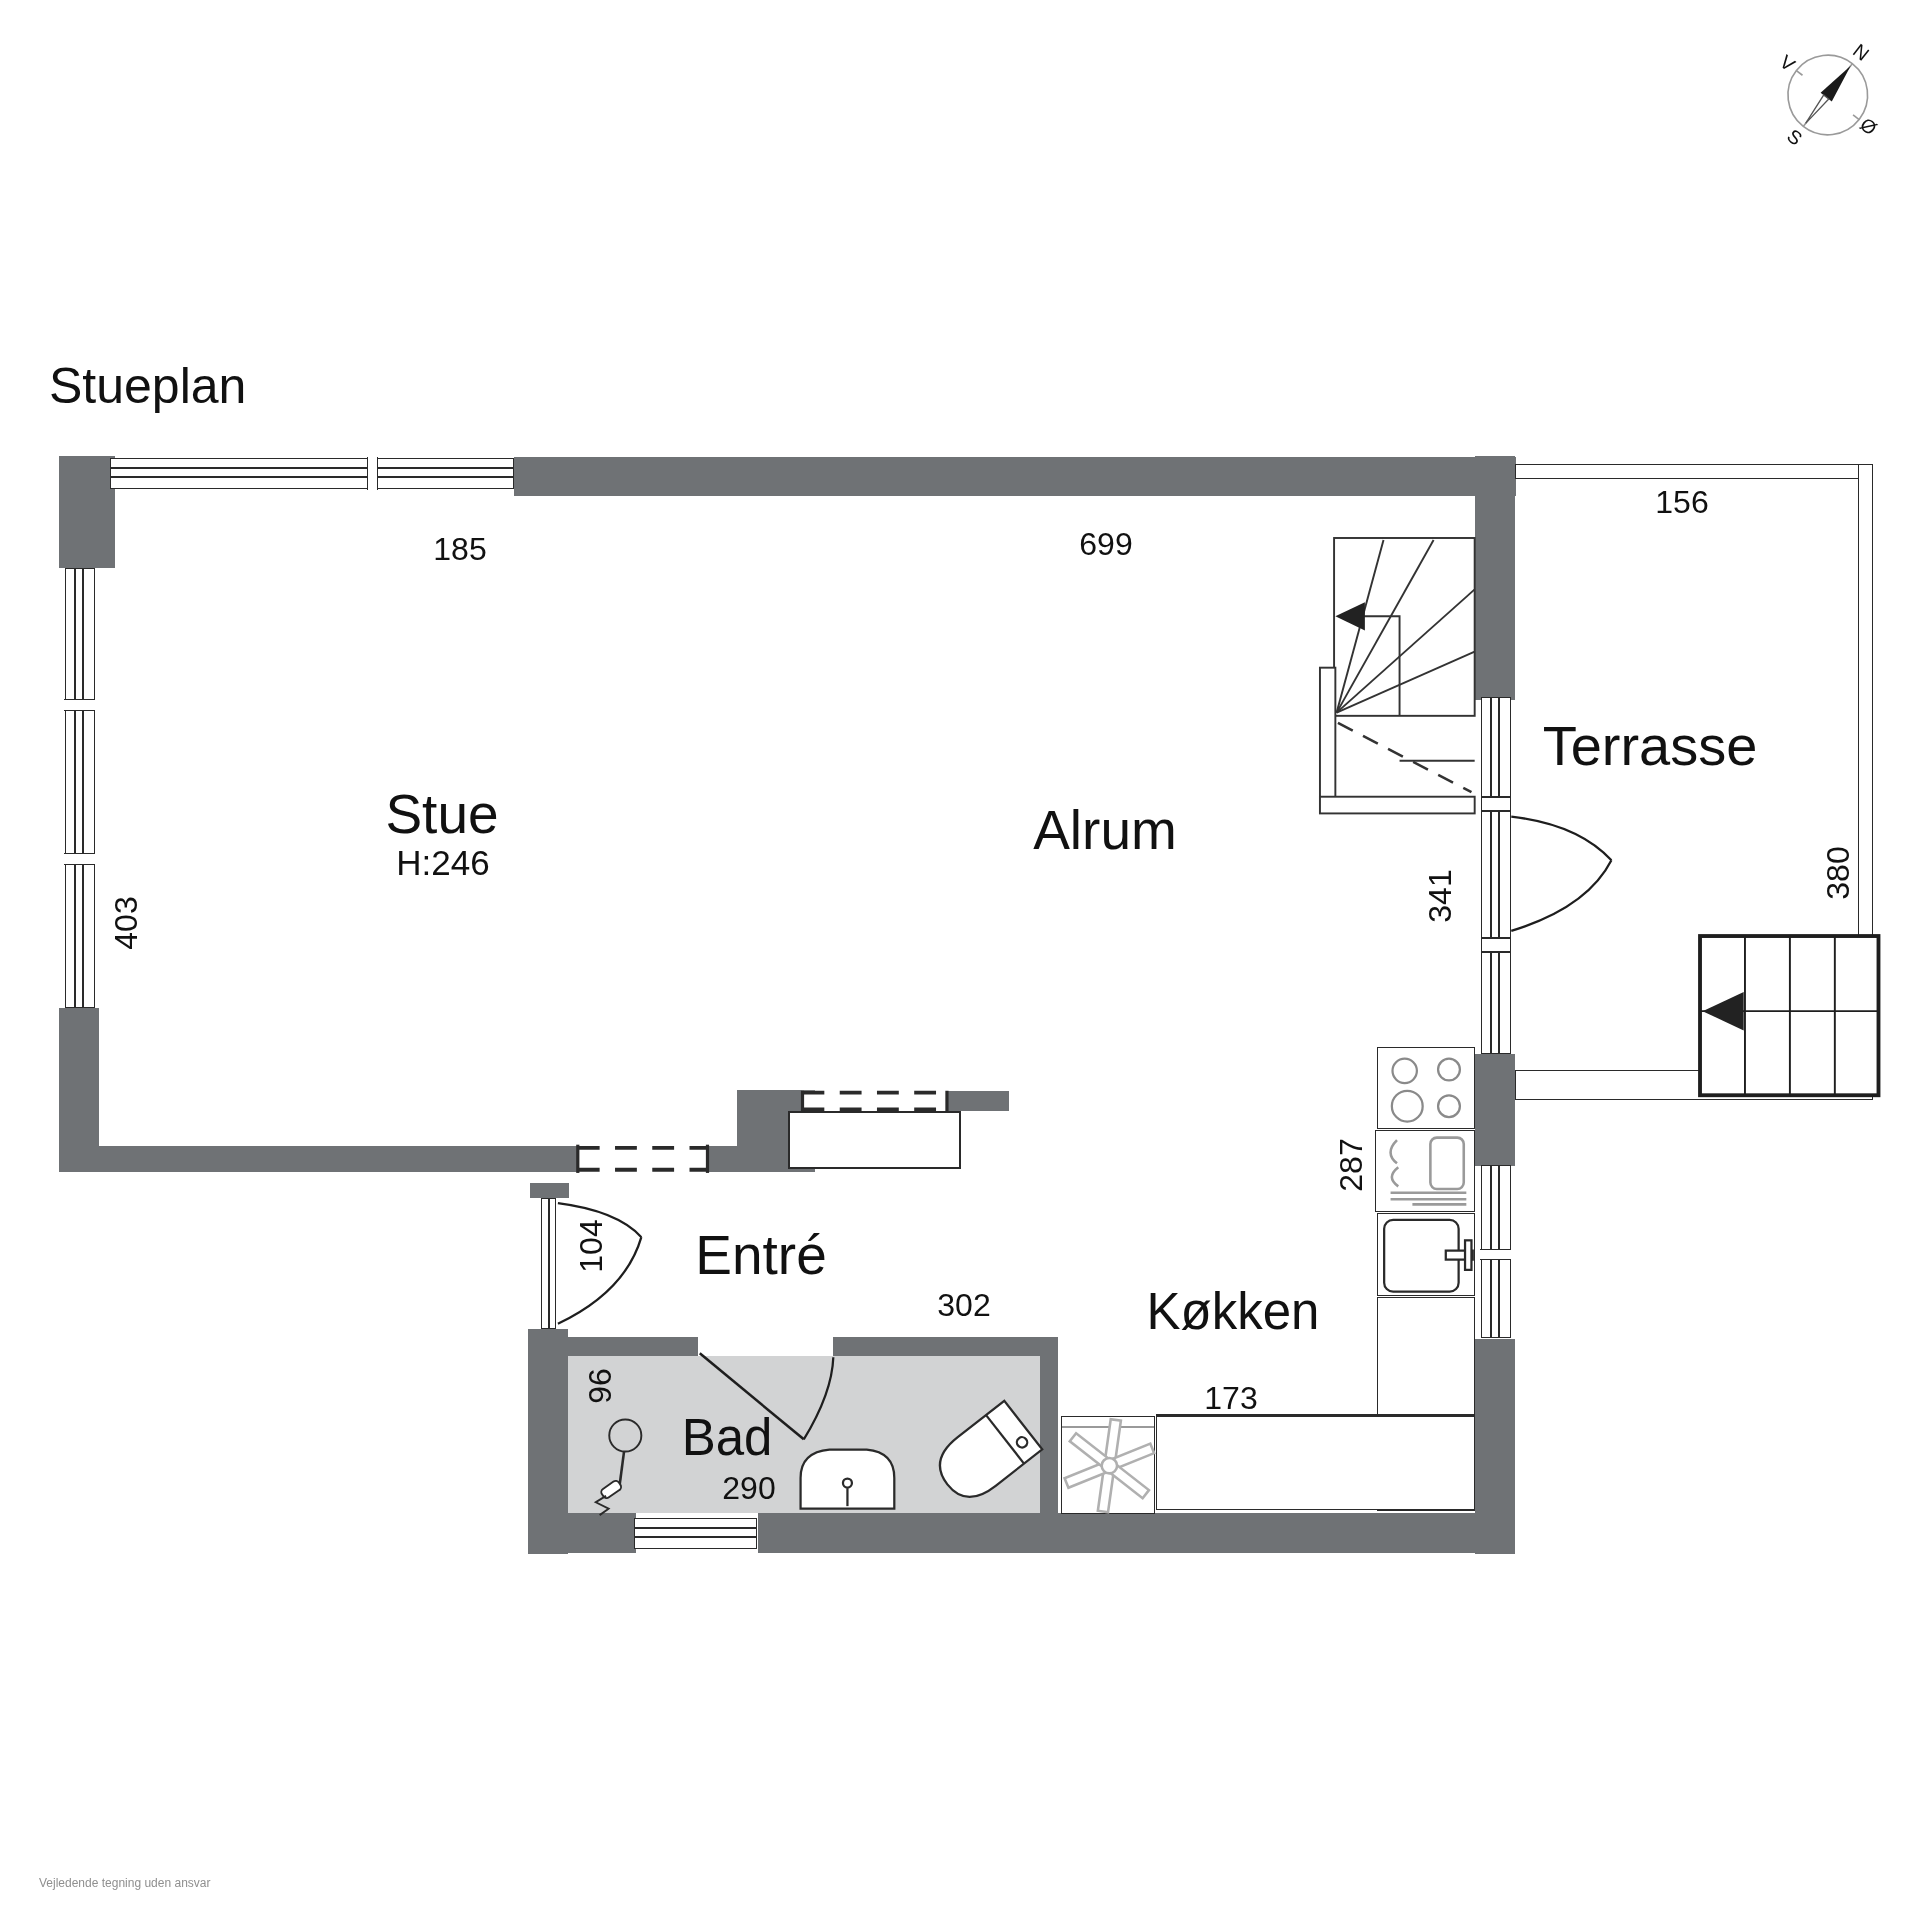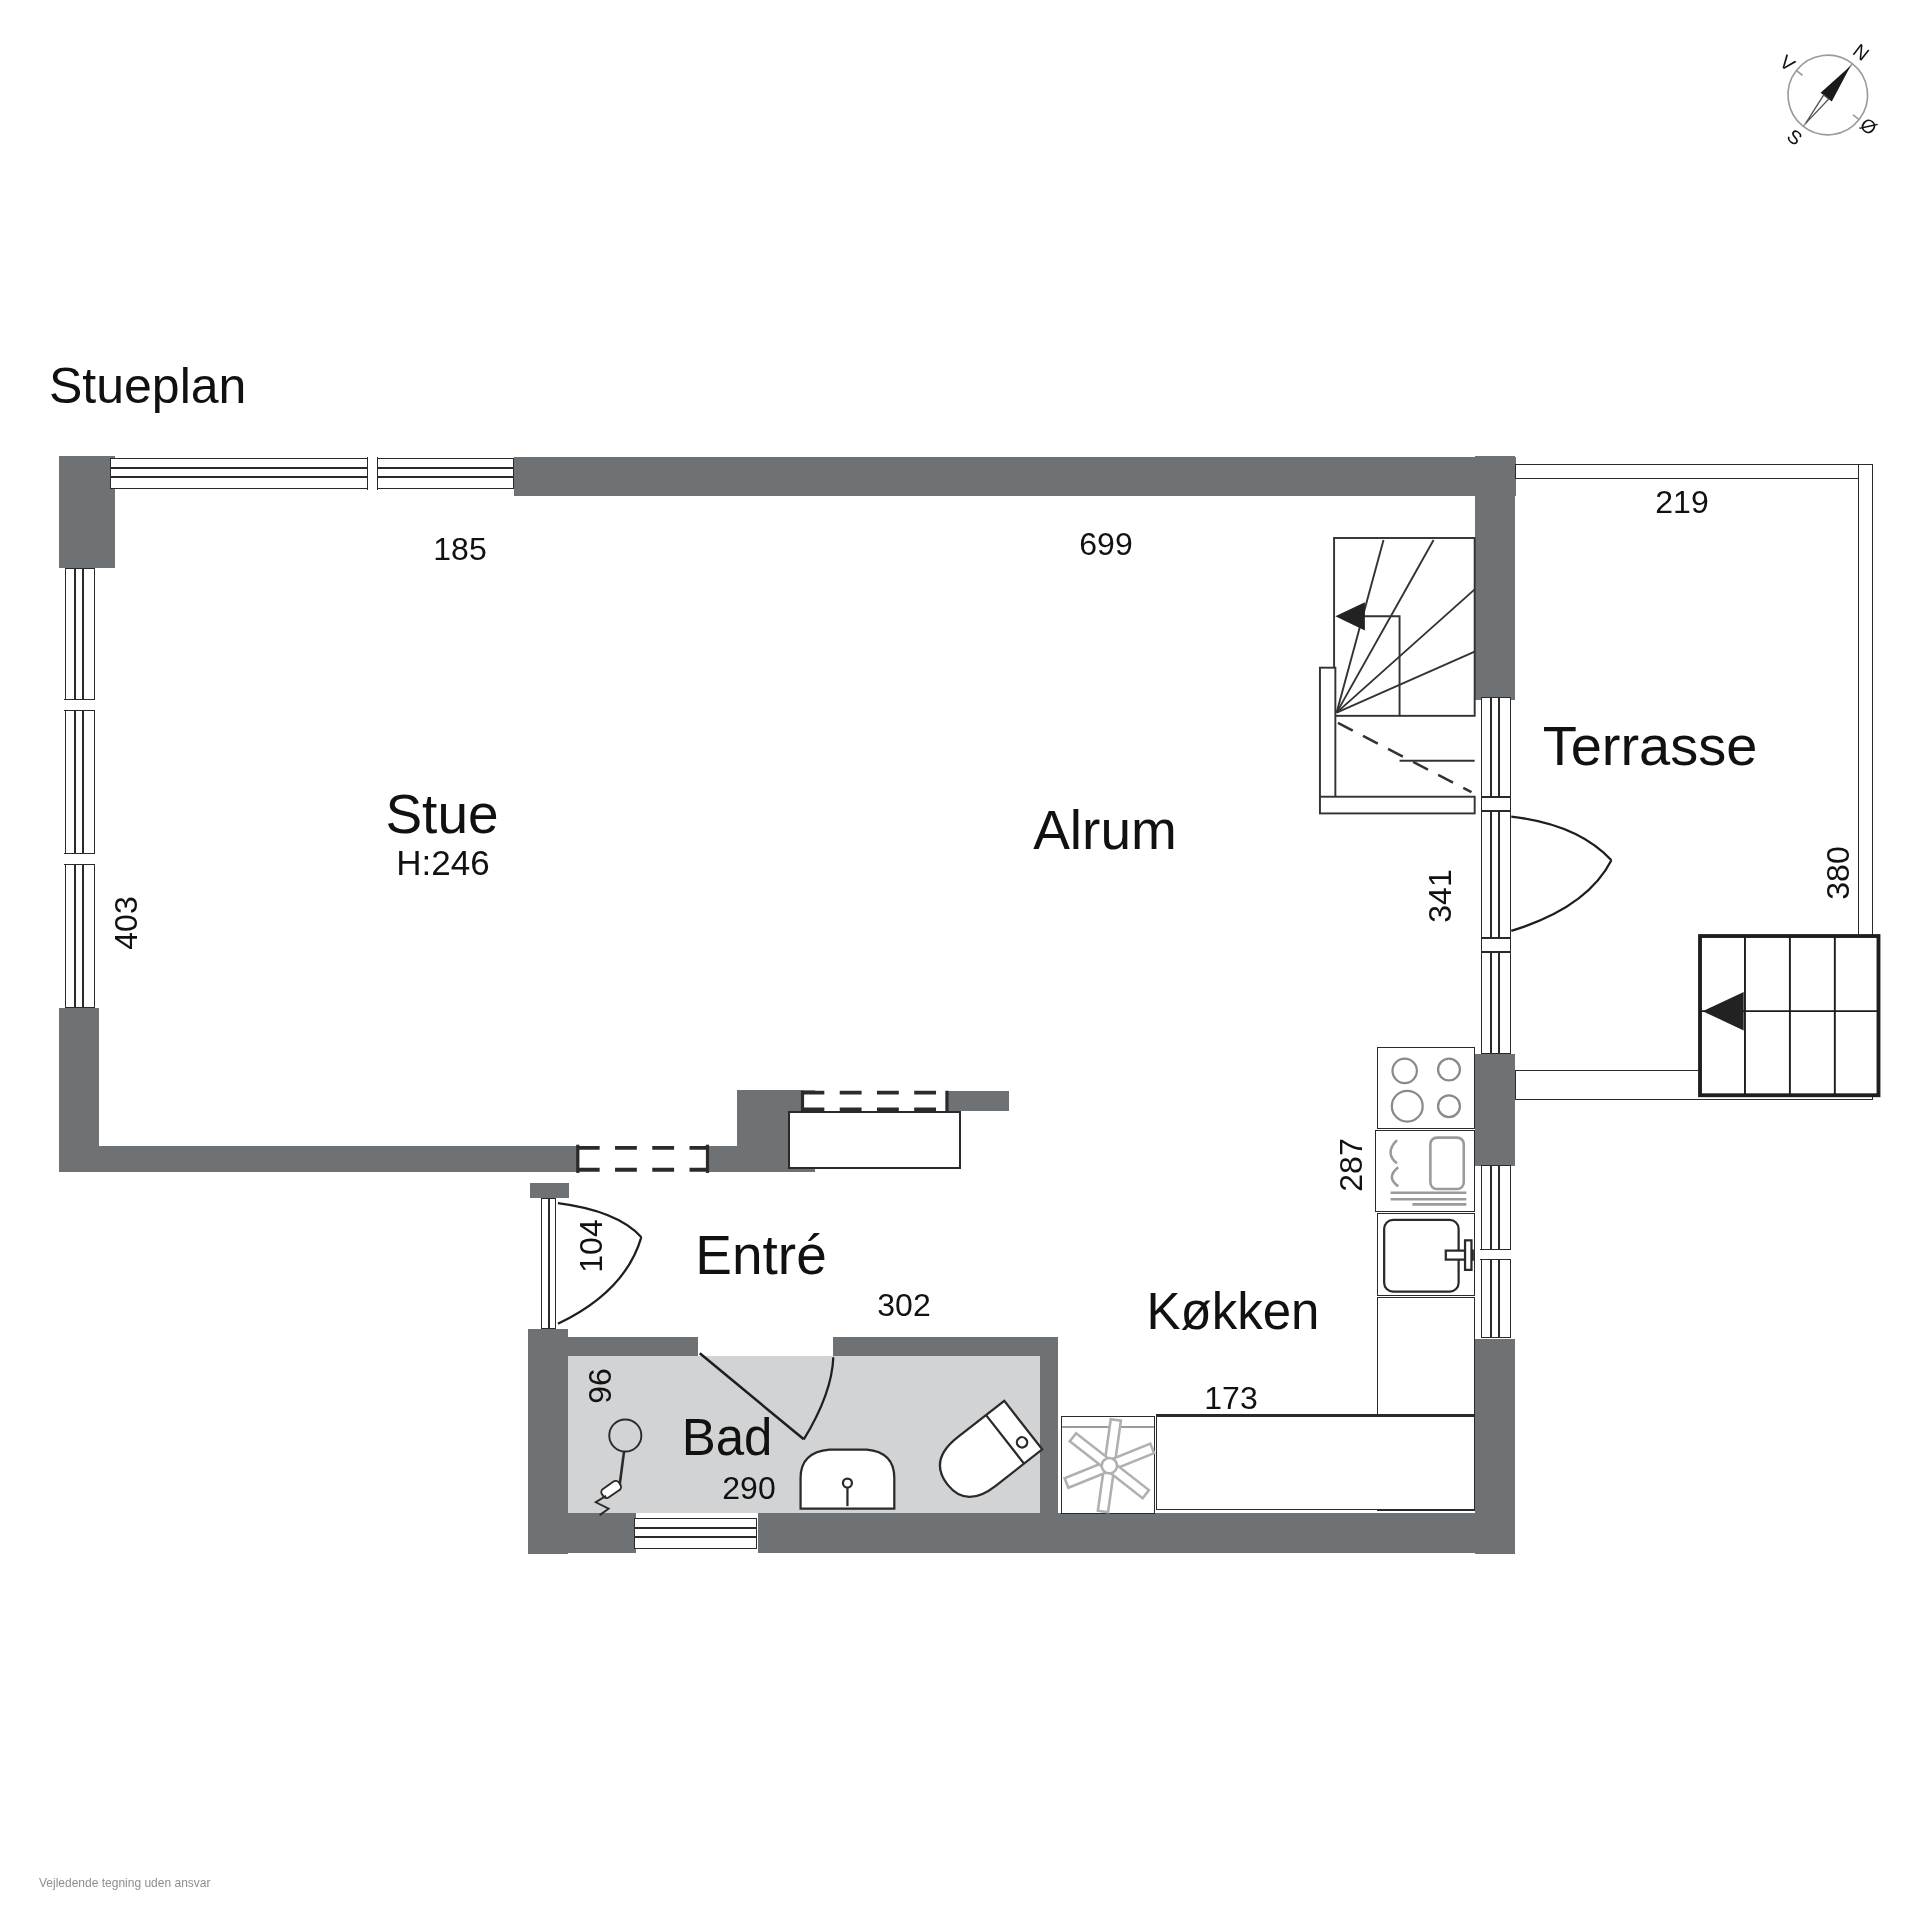--- a/index.html
+++ b/index.html
@@ -246,22 +246,22 @@
   <div class="lbl room" style="left:442px;top:814px;">Stue</div>
   <div class="lbl" style="left:443px;top:863px;font-size:35px;">H:246</div>
   <div class="lbl room" style="left:1105px;top:830px;">Alrum</div>
   <div class="lbl room" style="left:1650px;top:745px;font-size:56px;">Terrasse</div>
   <div class="lbl room" style="left:750px;top:1255px;margin-left:11px;">Entré</div>
   <div class="lbl room" style="left:1233px;top:1311px;font-size:51px;">Køkken</div>
   <div class="lbl room" style="left:727px;top:1437px;font-size:51px;">Bad</div>
 
   <div class="lbl" style="left:460px;top:549px;">185</div>
   <div class="lbl" style="left:1106px;top:544px;">699</div>
-  <div class="lbl" style="left:1682px;top:502px;">219</div>
-  <div class="lbl" style="left:904px;top:1305px;">302</div>
+  <div class="lbl" style="left:1682px;top:502px;">156</div>
+  <div class="lbl" style="left:964px;top:1305px;">302</div>
   <div class="lbl" style="left:1231px;top:1398px;">173</div>
   <div class="lbl" style="left:749px;top:1488px;">290</div>
 
   <div class="lbl rot" style="left:126px;top:923px;">403</div>
   <div class="lbl rot" style="left:1838px;top:873px;">380</div>
   <div class="lbl rot" style="left:1440px;top:896px;">341</div>
   <div class="lbl rot" style="left:1351px;top:1165px;">287</div>
   <div class="lbl rot" style="left:591px;top:1246px;">104</div>
   <div class="lbl rot" style="left:600px;top:1386px;">96</div>
 

